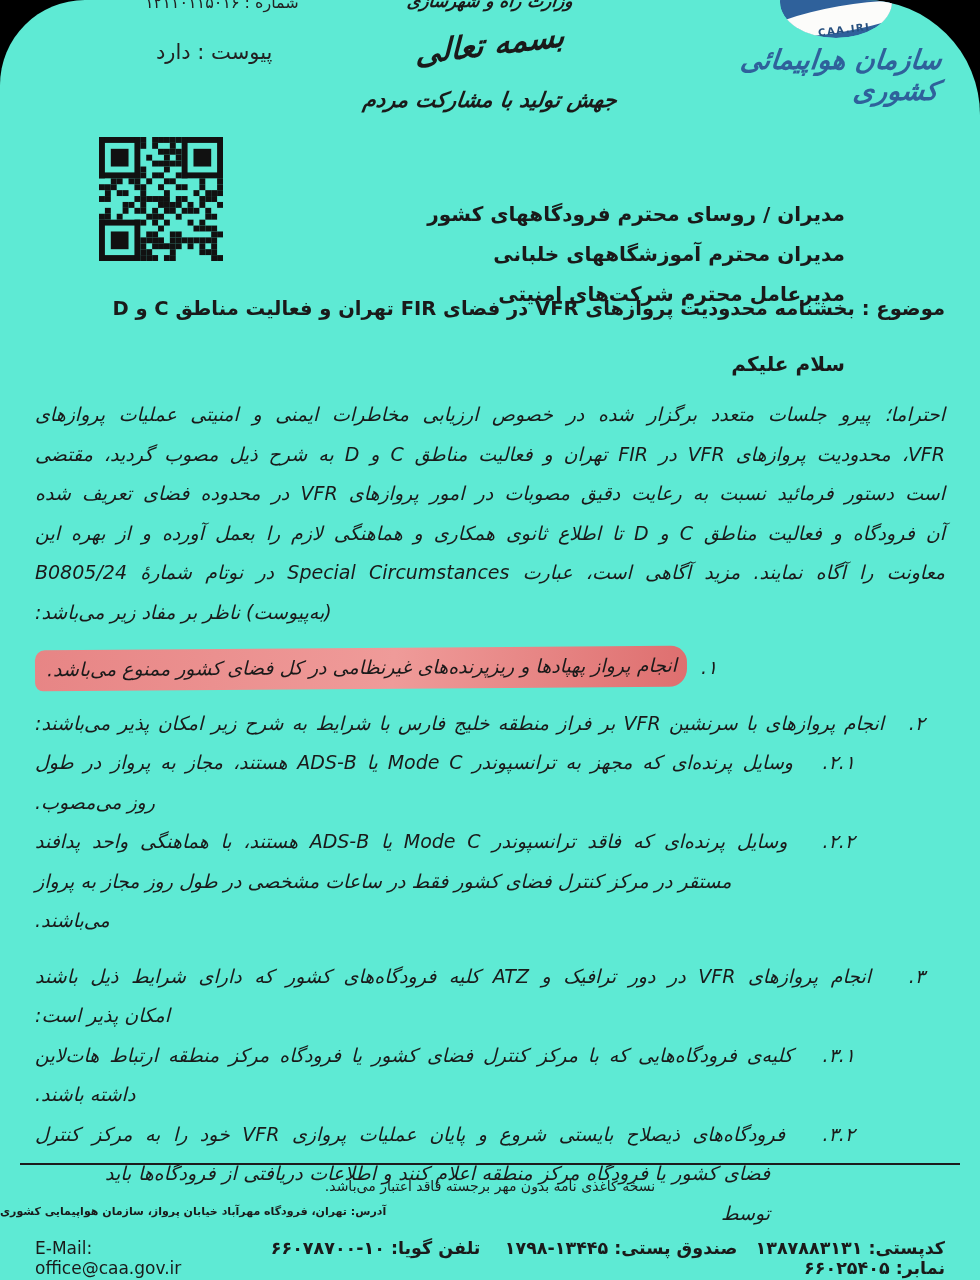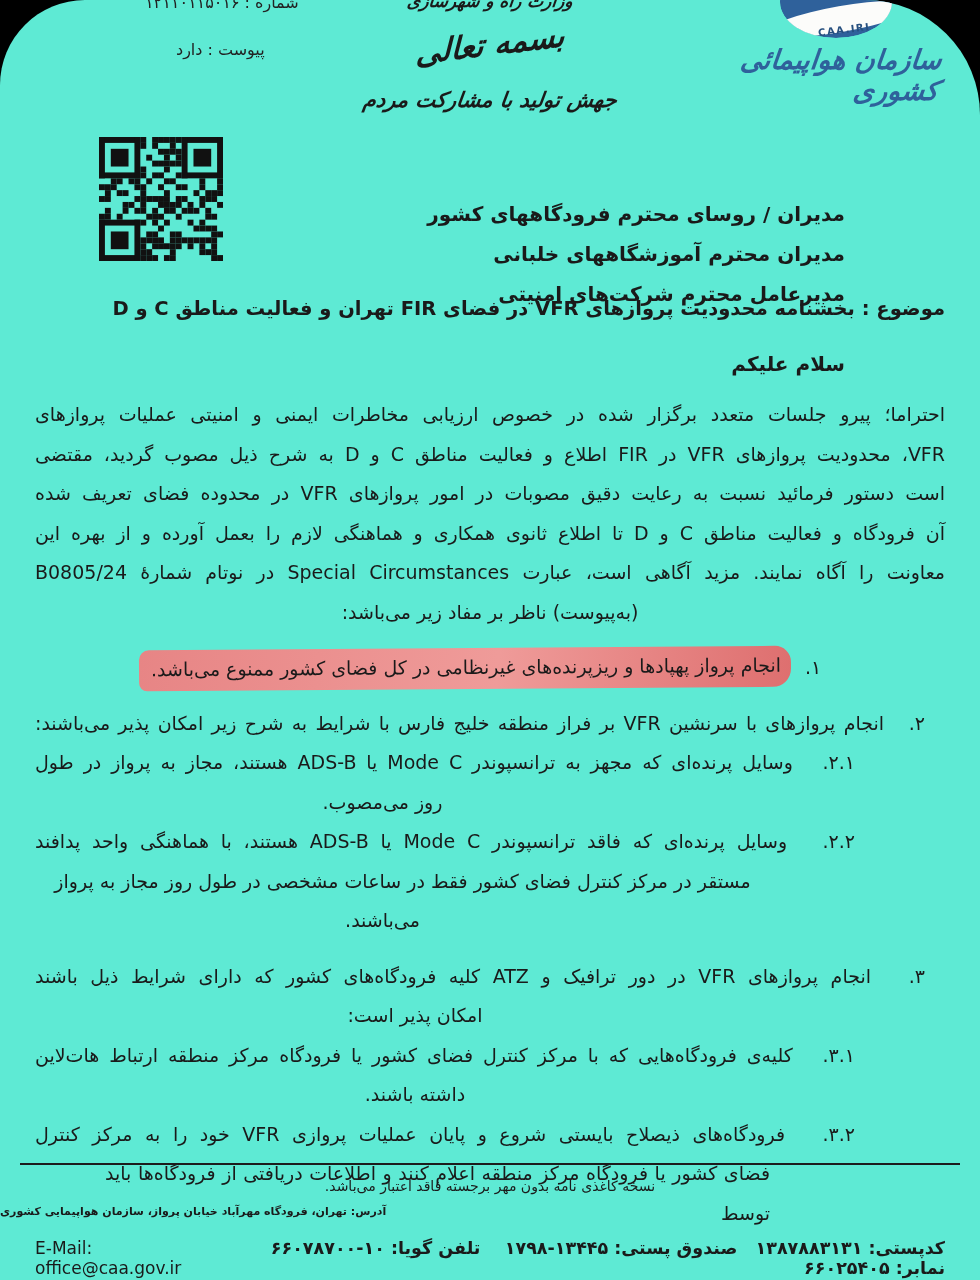--- a/index.html
+++ b/index.html
@@ -6,21 +6,21 @@
   body{
     width:980px;height:1280px;background:#000;overflow:hidden;
     font-family:"DejaVu Sans",sans-serif;color:#1a1a1a;
   }
   .page{
     position:relative;width:980px;height:1280px;background:#5eead4;
     border-radius:85px 115px 0 0;overflow:hidden;
   }
   
   .hdr-number{position:absolute;top:-7px;left:145px;font-size:16px;direction:rtl;color:#222;}
-  .hdr-attach{position:absolute;top:40px;left:176px;font-size:16px;direction:rtl;color:#222;}
+  .hdr-attach{position:absolute;top:40px;left:156px;font-size:21px;direction:rtl;color:#222;}
   .hdr-ministry{position:absolute;top:-9px;left:50%;transform:translateX(-50%) skewX(-6deg);
     font-size:17px;font-style:italic;font-weight:700;direction:rtl;}
   .hdr-bismillah{position:absolute;top:26px;left:50%;transform:translateX(-50%) rotate(-7deg) skewX(-8deg);
     font-size:31px;font-style:italic;font-weight:700;direction:rtl;}
   .hdr-slogan{position:absolute;top:88px;left:50%;transform:translateX(-50%) skewX(-7deg);
     font-size:21px;font-style:italic;font-weight:700;direction:rtl;}
   .logo-wrap{position:absolute;top:0;right:28px;width:220px;height:90px;}
   .emblem{position:absolute;top:-34px;right:60px;width:112px;height:72px;border-radius:50%;
     overflow:hidden;}
   .emblem .globe{position:absolute;inset:0;border-radius:50%;}
@@ -34,25 +34,25 @@
   .qr{position:absolute;top:137px;left:92px;width:138px;height:124px;}
   .qr svg{width:138px;height:124px;}
   
   .recipients{position:absolute;top:166px;right:135px;direction:rtl;text-align:right;
     font-size:20px;font-weight:700;line-height:40px;margin-top:28px;}
   .subject{position:absolute;top:297px;right:35px;left:35px;direction:rtl;text-align:right;
     font-size:19.5px;font-weight:700;}
   .salutation{position:absolute;top:352px;right:135px;direction:rtl;
     font-size:20px;font-weight:700;}
   
-  .body{position:absolute;top:395px;left:35px;right:35px;}
+  .body{position:absolute;top:395px;left:35px;right:35px;font-style:italic;}
   .ln{height:39.5px;line-height:39.5px;font-size:19px;direction:rtl;text-align:right;
     overflow:visible;}
   .jf{text-align:justify;text-align-last:justify;}
-  .rt{text-align:center;}
+  .rt{text-align:left;}
   .p20{padding-right:20px;margin-top:16px;}
   .p90{padding-right:90px;}
   .p150{padding-right:150px;}
   .p175{padding-right:175px;}
   .p215{padding-right:215px;}
   .pl70{padding-left:70px;}
   .item-num{margin-left:14px;}
   .hl{
     background:linear-gradient(95deg,#e78585 0%,#ef9b99 55%,#de6f6f 100%);
     border-radius:10px 16px 18px 8px;padding:4px 10px 6px 12px;
@@ -260,21 +260,21 @@
     <div>مدیران / روسای محترم فرودگاههای کشور</div>
     <div>مدیران محترم آموزشگاههای خلبانی</div>
     <div>مدیرعامل محترم شرکت‌های امنیتی</div>
   </div>
 
   <div class="subject">موضوع : بخشنامه محدودیت پروازهای VFR در فضای FIR تهران و فعالیت مناطق C و D</div>
   <div class="salutation">سلام علیکم</div>
 
   <div class="body">
     <div class="ln jf">احتراما؛ پیرو جلسات متعدد برگزار شده در خصوص ارزیابی مخاطرات ایمنی و امنیتی عملیات پروازهای</div>
-    <div class="ln jf">VFR، محدودیت پروازهای VFR در FIR اطلاع و فعالیت مناطق C و D به شرح ذیل مصوب گردید، مقتضی</div>
+    <div class="ln jf">VFR، محدودیت پروازهای VFR در FIR تهران و فعالیت مناطق C و D به شرح ذیل مصوب گردید، مقتضی</div>
     <div class="ln jf">است دستور فرمائید نسبت به رعایت دقیق مصوبات در امور پروازهای VFR در محدوده فضای تعریف شده</div>
     <div class="ln jf">آن فرودگاه و فعالیت مناطق C و D تا اطلاع ثانوی همکاری و هماهنگی لازم را بعمل آورده و از بهره این</div>
     <div class="ln jf">معاونت را آگاه نمایند. مزید آگاهی است، عبارت Special Circumstances در نوتام شمارهٔ B0805/24</div>
     <div class="ln rt">(به‌پیوست) ناظر بر مفاد زیر می‌باشد:</div>
 
     <div class="ln rt p20">
       <span class="item-num">۱.</span><span class="hl">انجام پرواز پهپادها و ریزپرنده‌های غیرنظامی در کل فضای کشور ممنوع می‌باشد.</span>
     </div>
 
     <div class="ln jf p20">۲.&nbsp;&nbsp; انجام پروازهای با سرنشین VFR بر فراز منطقه خلیج فارس با شرایط به شرح زیر امکان پذیر می‌باشند:</div>

